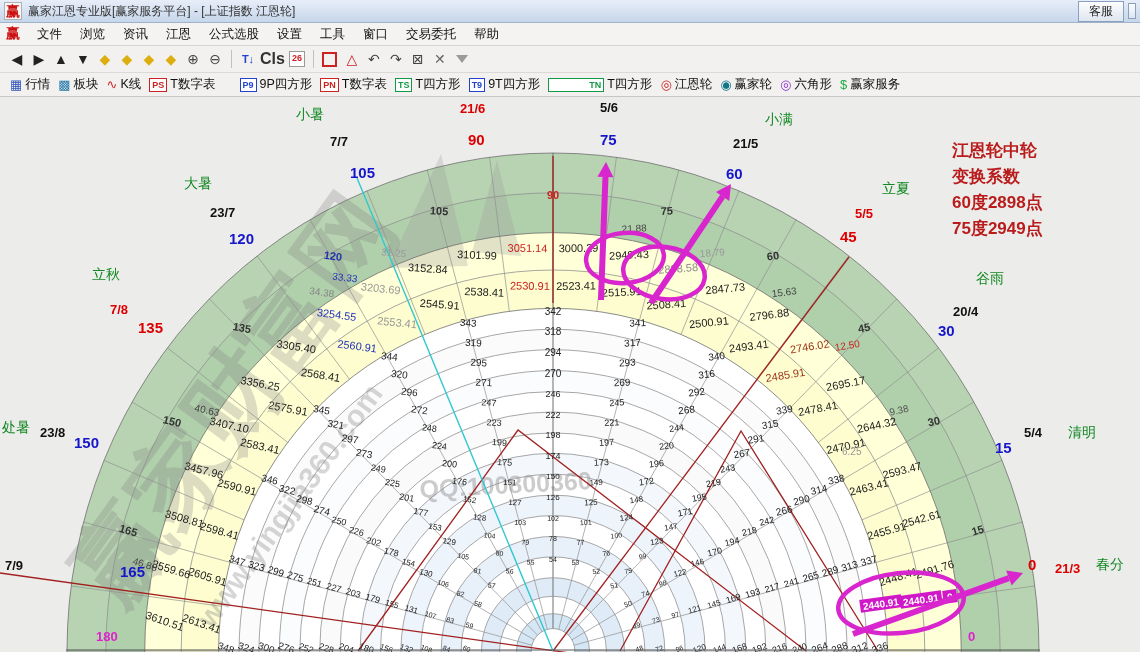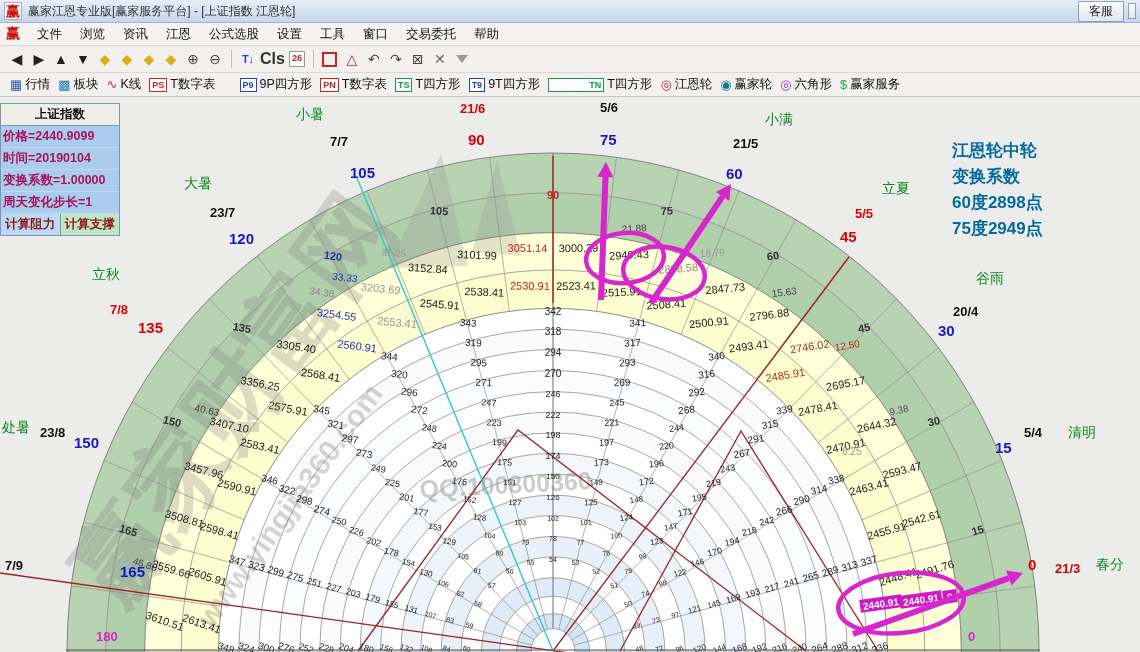--- a/index.html
+++ b/index.html
@@ -523,34 +523,21 @@
       <span class="t2i">
         <span class="ic" style="color: rgb(136, 51, 204);">◎</span>
         <span>六角形</span>
       </span>
       <span class="t2i">
         <span class="ic" style="color: rgb(34, 170, 68);">$</span>
         <span>赢家服务</span>
       </span>
     </div>
 
-  <div id="panel">
-    <div class="hdr">上证指数</div>
-    <div class="rows">
-        <div class="row">价格=2440.9099</div>
-        <div class="row">时间=20190104</div>
-        <div class="row">变换系数=1.00000</div>
-        <div class="row">周天变化步长=1</div>
-      </div>
-    <div class="btns">
-      <div class="b1">计算阻力</div>
-      <div class="b2">计算支撑</div>
-    </div>
-  </div>
-
-  <div id="annot" style="color: #0369a1;">
+
+  <div id="annot" style="color: #b91c1c;">
       <div>江恩轮中轮</div>
       <div>变换系数</div>
       <div>60度2898点</div>
       <div>75度2949点</div>
     </div>
 
 </div>
 
 </body></html>

